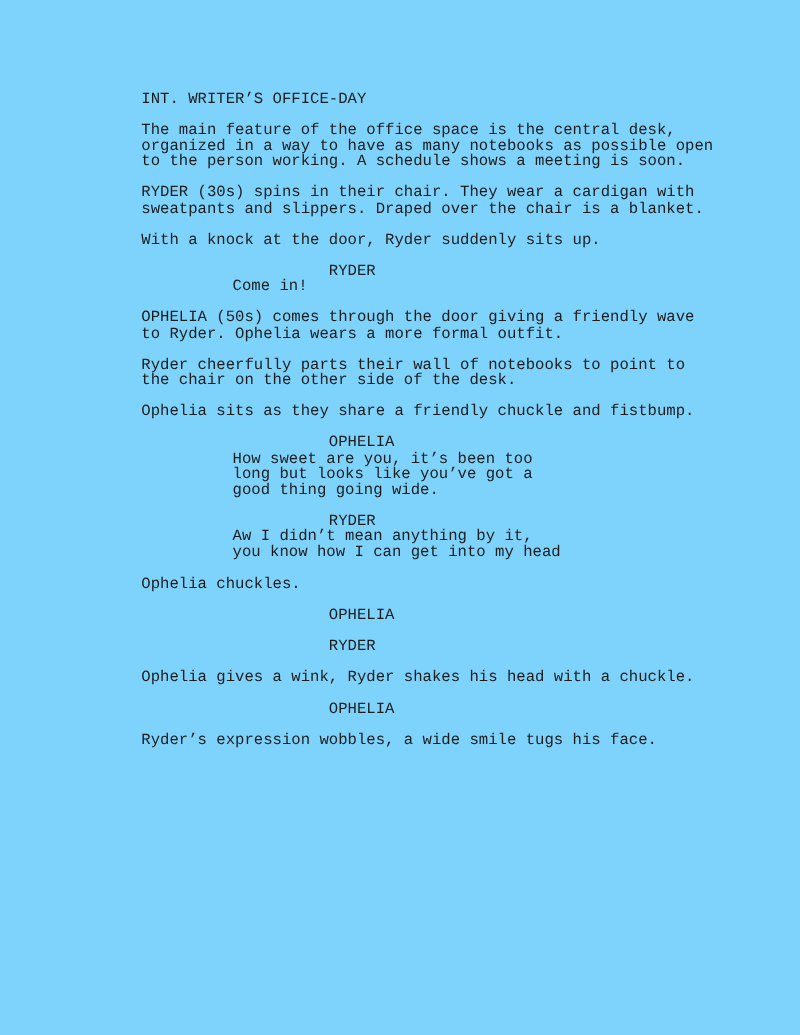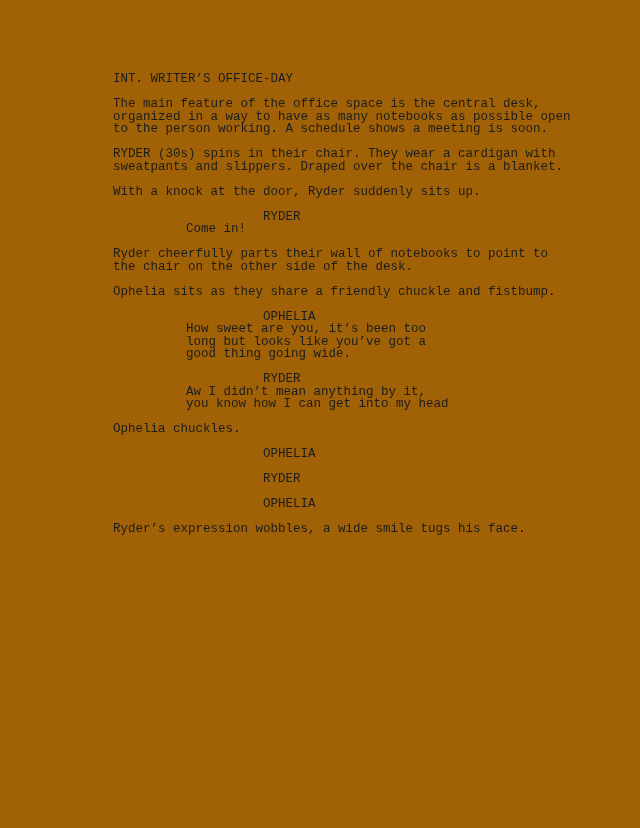--- a/index.html
+++ b/index.html
@@ -4,21 +4,21 @@
 <style>
   html, body {
     margin: 0;
     padding: 0;
     background: #ffffff;
   }
   .page {
     position: relative;
     width: 640px;
     height: 828px;
-    background: #a16207;
+    background: #7dd3fc;
     overflow: hidden;
     font-family: "Liberation Mono", "DejaVu Sans Mono", monospace;
     font-size: 12.5px;
     line-height: 12.5px;
     color: #1c1c1c;
   }
   .content {
     position: absolute;
     left: 113px;
     top: 73px;
@@ -46,28 +46,31 @@
 <div class="page">
   <div class="content">
       <div class="scene-heading">INT. WRITER’S OFFICE-DAY</div>
       <div class="action">The main feature of the office space is the central desk,
 organized in a way to have as many notebooks as possible open
 to the person working. A schedule shows a meeting is soon.</div>
       <div class="action">RYDER (30s) spins in their chair. They wear a cardigan with
 sweatpants and slippers. Draped over the chair is a blanket.</div>
       <div class="action">With a knock at the door, Ryder suddenly sits up.</div>
       <div class="dialogue-block"><div class="character">RYDER</div><div class="dialogue">Come in!</div></div>
+      <div class="action">OPHELIA (50s) comes through the door giving a friendly wave
+to Ryder. Ophelia wears a more formal outfit.</div>
       <div class="action">Ryder cheerfully parts their wall of notebooks to point to
 the chair on the other side of the desk.</div>
       <div class="dialogue-block"></div>
       <div class="action">Ophelia sits as they share a friendly chuckle and fistbump.</div>
       <div class="dialogue-block"><div class="character">OPHELIA</div><div class="dialogue">How sweet are you, it’s been too
 long but looks like you’ve got a
 good thing going wide.</div></div>
       <div class="dialogue-block"><div class="character">RYDER</div><div class="dialogue">Aw I didn’t mean anything by it,
 you know how I can get into my head</div></div>
       <div class="action">Ophelia chuckles.</div>
       <div class="dialogue-block"><div class="character">OPHELIA</div></div>
       <div class="dialogue-block"><div class="character">RYDER</div></div>
+      <div class="action">Ophelia gives a wink, Ryder shakes his head with a chuckle.</div>
       <div class="dialogue-block"><div class="character">OPHELIA</div></div>
       <div class="action">Ryder’s expression wobbles, a wide smile tugs his face.</div>
     </div>
 </div>
 
 </body></html>

